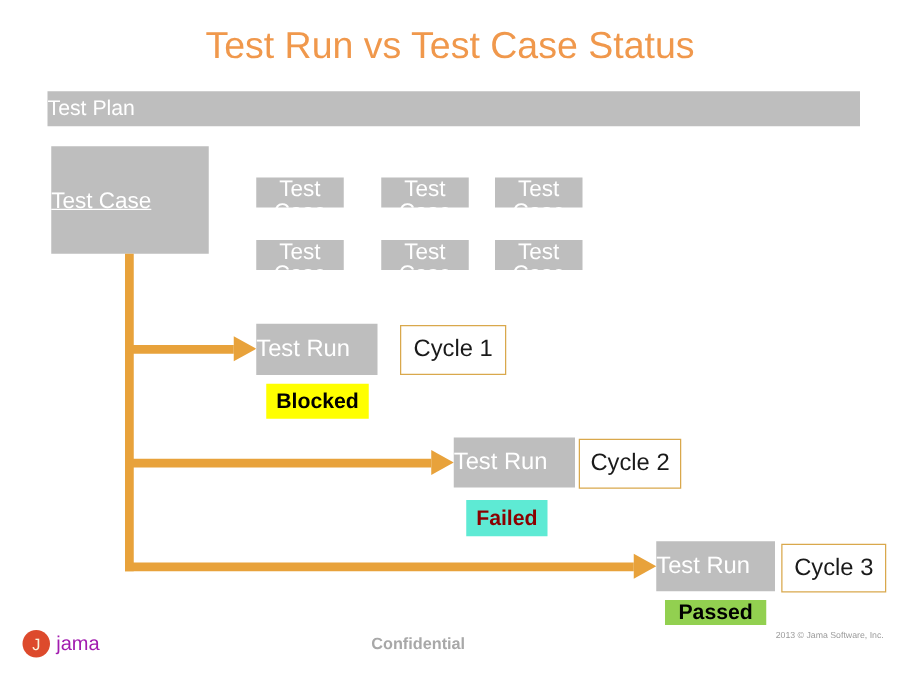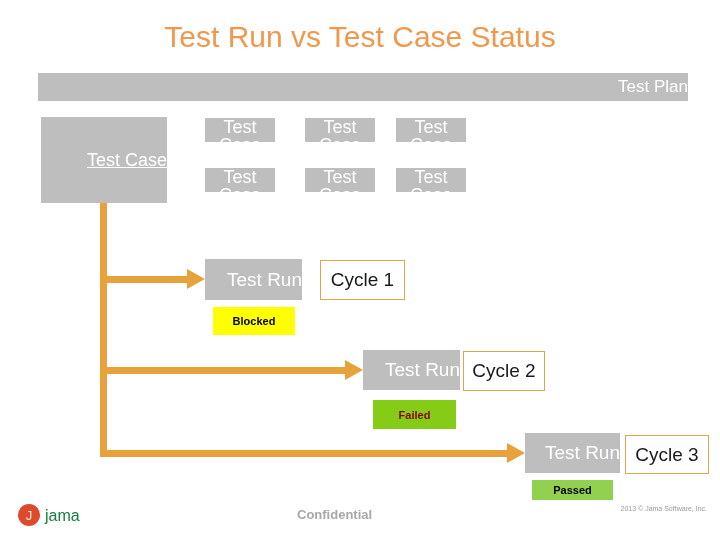--- a/index.html
+++ b/index.html
@@ -6,27 +6,27 @@
   .slide {
     position:relative; width:720px; height:540px; background:#ffffff;
     font-family:"Liberation Sans", sans-serif; overflow:hidden;
   }
   .title {
     position:absolute; top:20px; left:0; width:100%; text-align:center;
     font-size:30px; font-weight:normal; color:#F0984C;
   }
   .gray-box {
     position:absolute; background:#BEBEBE; color:#ffffff;
-    display:flex; align-items:center; justify-content:flex-end;
+    display:flex; align-items:center; justify-content:flex-start;
   }
   .test-plan-bar { left:38px; top:73px; width:650px; height:28px; font-size:17px; }
   .big-case { left:41px; top:117px; width:126px; height:86px; font-size:18px;text-decoration:underline; }
   .small-case {
     position:absolute; width:70px; height:24px; background:#BEBEBE; color:#ffffff;
-    font-size:18px; line-height:18px; text-align:center;
+    font-size:18px; line-height:18px; text-align:center;margin-top:24px;
   }
   .small-case span { display:block; }
   .c1r1{left:205px;top:118px;} .c2r1{left:305px;top:118px;} .c3r1{left:396px;top:118px;}
   .c1r2{left:205px;top:168px;} .c2r2{left:305px;top:168px;} .c3r2{left:396px;top:168px;}
 
   .v-line { position:absolute; left:100px; top:203px; width:7px; height:254px; background:#E8A23B; }
   .h-line { position:absolute; height:7px; background:#E8A23B; }
   .h1 { left:100px; top:276px; width:87px; }
   .h2 { left:100px; top:367px; width:245px; }
   .h3 { left:100px; top:450px; width:407px; }
@@ -44,33 +44,33 @@
 
   .cycle-box {
     position:absolute; background:#ffffff; border:1px solid #D9A84C; color:#1a1a1a;
     font-size:19px; display:flex; align-items:center; justify-content:center;
   }
   .cycle1 { left:320px; top:260px; width:83px; height:38px; }
   .cycle2 { left:463px; top:351px; width:80px; height:38px; }
   .cycle3 { left:625px; top:435px; width:82px; height:37px; }
 
   .status {
-    position:absolute; font-size:11px; font-weight:bold; color:#000000;
+    position:absolute; font-size:17px; font-weight:bold; color:#000000;
     display:flex; align-items:center; justify-content:center;
   }
   .status-blocked { left:213px; top:307px; width:82px; height:28px; background:#FFFF00; }
-  .status-failed  { left:373px; top:400px; width:83px; height:29px; background:#84cc16; color:#8B0000; }
+  .status-failed  { left:373px; top:400px; width:65px; height:29px; background:#5eead4; color:#8B0000; }
   .status-passed  { left:532px; top:480px; width:81px; height:20px; background:#92D050; }
 
   .logo-circle {
     position:absolute; left:18px; top:504px; width:22px; height:22px; border-radius:50%;
     background:#DD4A2C; color:#FBF3DC; font-size:13px;
     display:flex; align-items:center; justify-content:center;
   }
-  .logo-text { position:absolute; left:45px; top:507px; font-size:16px; color:#15803d; }
+  .logo-text { position:absolute; left:45px; top:507px; font-size:16px; color:#a21caf; }
   .confidential { position:absolute; left:297px; top:507px; font-size:13px; font-weight:bold; color:#A8A8A8; }
   .copyright { position:absolute; right:13px; top:505px; font-size:7px; color:#9A9A9A; }
 </style>
 </head>
 <body>
 
 <div class="slide">
 
   <div class="title">Test Run vs Test Case Status</div>
 

